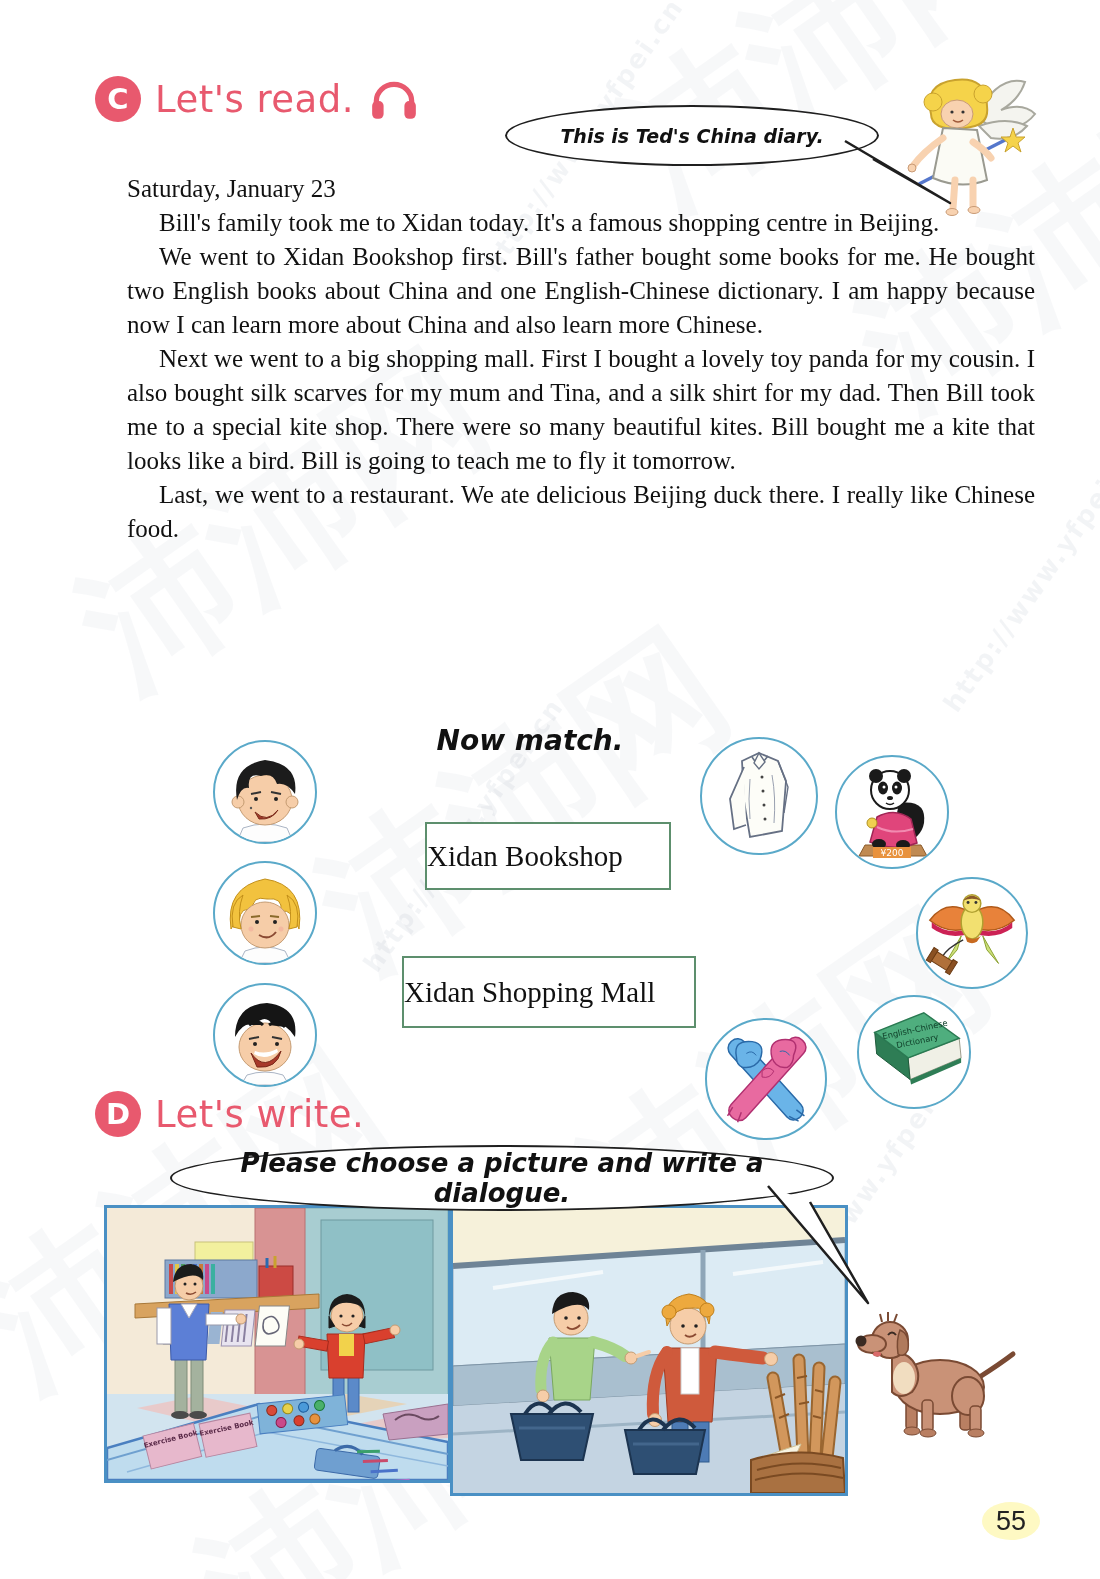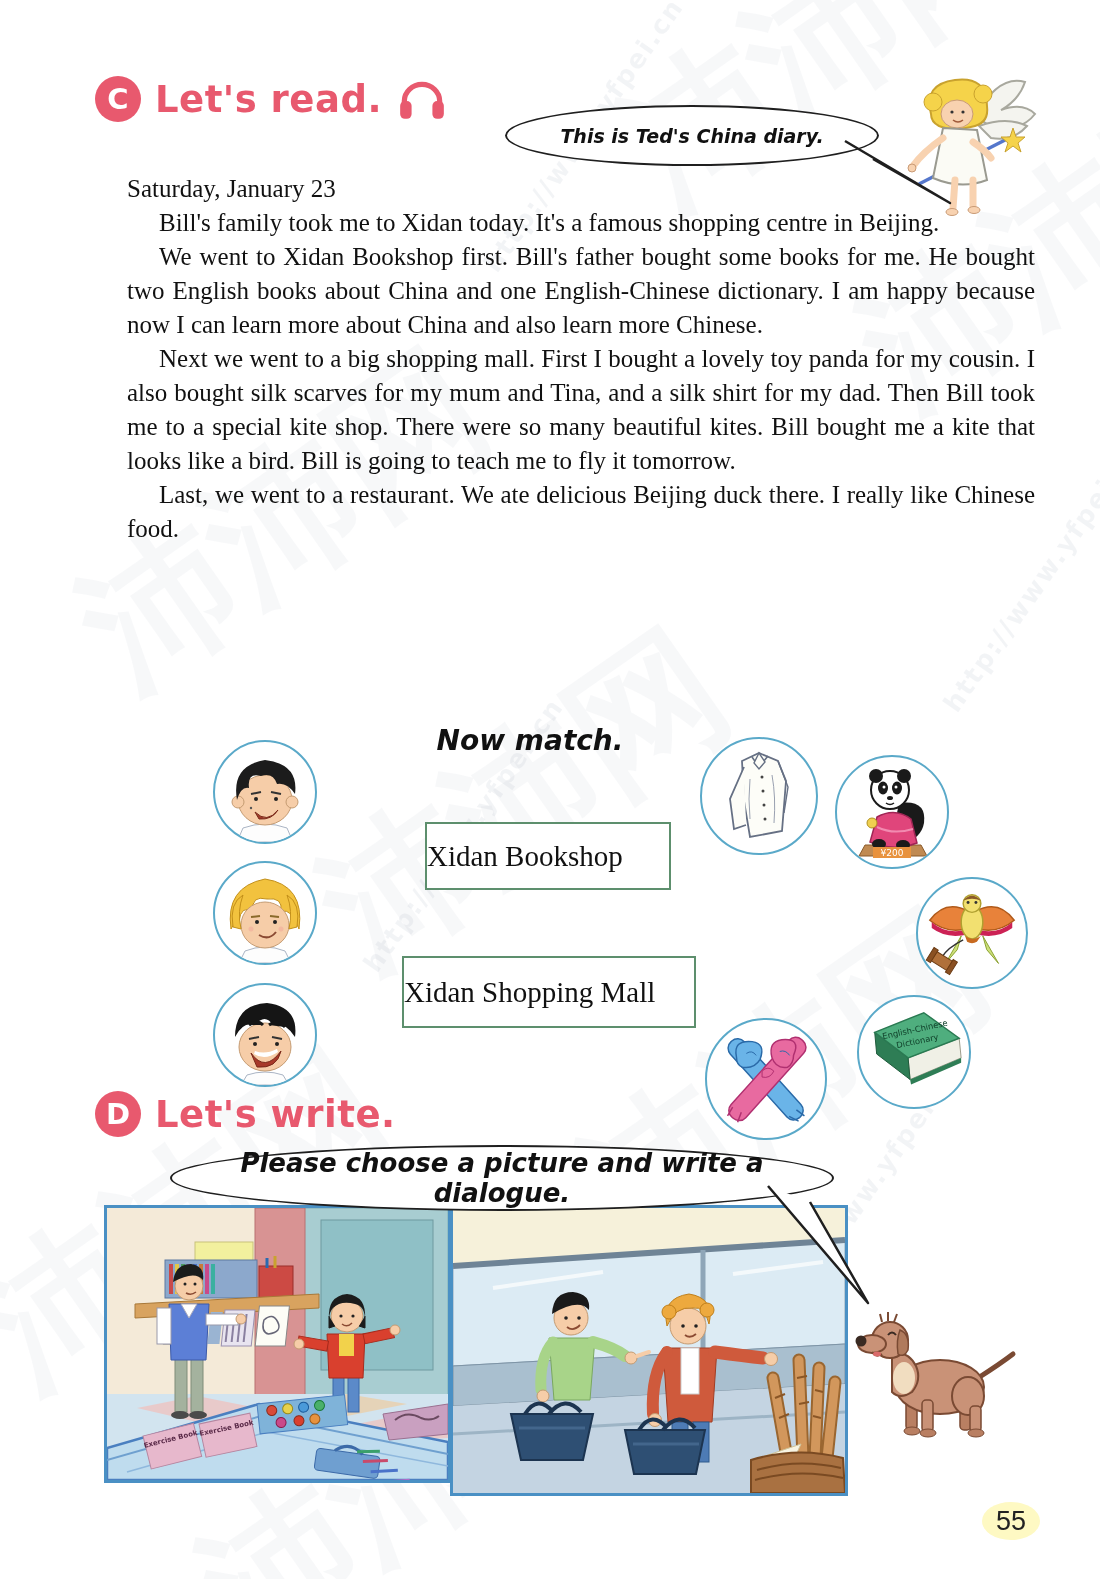--- a/index.html
+++ b/index.html
@@ -8,21 +8,21 @@
   
   .wm{position:absolute;white-space:nowrap;font-family:"DejaVu Sans",sans-serif;font-weight:bold;
       color:#7d8aa0;pointer-events:none;z-index:0;}
   .wm-big{font-size:150px;opacity:.055;transform:rotate(-35deg);}
   .wm-url{font-size:26px;opacity:.09;transform:rotate(-55deg);letter-spacing:2px;}
   
   .sec-header{position:absolute;display:flex;align-items:center;gap:14px;z-index:3;}
   .badge{width:46px;height:46px;border-radius:50%;background:#e8596e;color:#fff;
          display:flex;align-items:center;justify-content:center;
          font-family:"DejaVu Sans",sans-serif;font-weight:bold;font-size:29px;flex:0 0 auto;}
-  .sec-title{color:#e8596e;font-family:"DejaVu Sans",sans-serif;font-weight:bold;
+  .sec-title{color:#e8596e;font-family:"DejaVu Sans",sans-serif;font-weight:normal;
              font-size:37px;letter-spacing:.5px;}
   
   .bubble{position:absolute;background:#fff;border:2.5px solid #1f1f1f;border-radius:50%;
           display:flex;align-items:center;justify-content:center;text-align:center;z-index:5;
           font-family:"DejaVu Sans",sans-serif;font-weight:bold;font-style:italic;color:#111;}
   .tail{position:absolute;z-index:6;pointer-events:none;}
   
   .diary{position:absolute;left:127px;top:172px;width:908px;font-size:25px;line-height:34px;
          text-align:justify;z-index:2;}
   .diary p{margin:0;text-indent:32px;}

